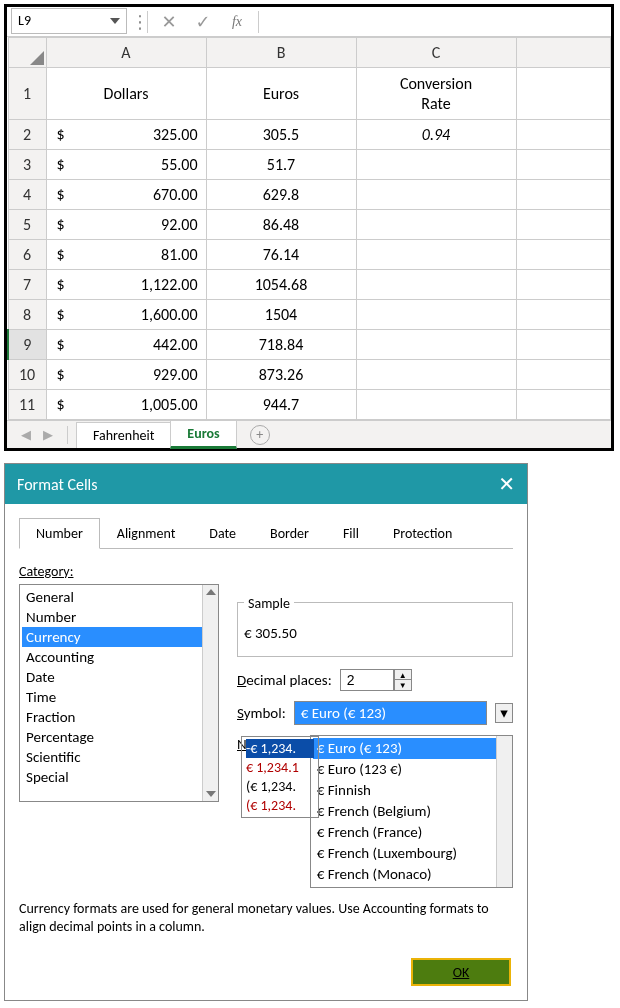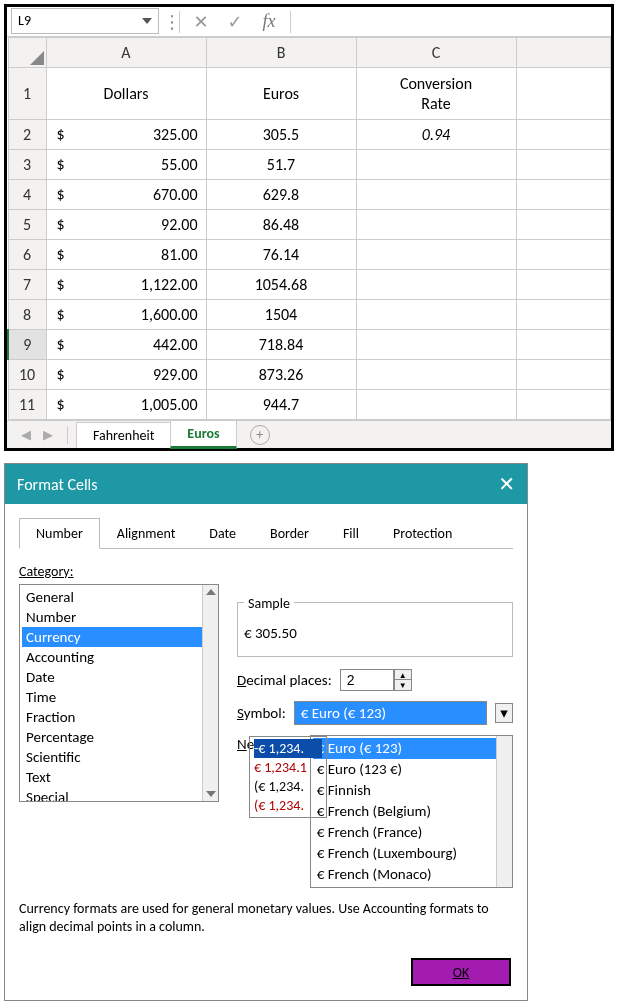--- a/index.html
+++ b/index.html
@@ -20,40 +20,40 @@
     background: #fff;
   }
   .formula-bar {
     display: flex;
     align-items: center;
     height: 30px;
     border-bottom: 1px solid #ccc;
     background: #fff;
   }
   .name-box {
-    width: 148px;
+    width: 116px;
     display: flex;
     align-items: center;
     border: 1px solid #bbb;
     height: 26px;
     margin: 2px 4px 4px 4px;
     padding: 0 6px;
     background: #fff;
   }
   .name-box .nb-text { flex: 1; font-size: 14px; }
   .nb-drop {
     width: 0; height: 0;
     border-left: 5px solid transparent;
     border-right: 5px solid transparent;
     border-top: 6px solid #555;
   }
   .fb-ellipsis { width: 12px; text-align:center; color:#888; font-size:18px; line-height:16px; }
   .fb-divider { width:1px; height:22px; background:#ccc; margin:0 4px; }
   .fb-icon { width:34px; text-align:center; color:#999; font-size:18px; font-style:normal; }
-  .fb-fx { font-style: italic; font-family: "Times New Roman", serif; color:#777; font-size:18px; }
+  .fb-fx { font-style: italic; font-family: "Times New Roman", serif; color:#777; font-size:14px; }
   .fb-input { flex:1; height:26px; }
 
   .grid {
     border-collapse: collapse;
     width: 100%;
     table-layout: fixed;
   }
   .grid th, .grid td {
     border: 1px solid #ccc;
     height: 30px;
@@ -233,21 +233,21 @@
 
   .dlg-buttons { display:flex; justify-content:flex-end; gap:14px; padding:12px 16px 14px; }
   .btn {
     width:100px; height:28px;
     border:1px solid #888;
     background:#e6e6e6;
     text-align:center;
     line-height:26px;
     font-size:14px;
   }
-  .btn.primary { border:2px solid #000000; background:#a21caf;text-decoration:underline; }
+  .btn.primary { border:2px solid #eab308; background:#4d7c0f;text-decoration:underline; }
 </style>
 </head>
 <body>
 
 <div class="sheet-window">
   <div class="formula-bar">
     <div class="name-box">
       <span class="nb-text">L9</span>
       <span class="nb-drop"></span>
     </div>
@@ -390,21 +390,20 @@
         <div class="cat-list" id="cat-list">
           <div class="cat-item">General</div>
             <div class="cat-item">Number</div>
             <div class="cat-item sel">Currency</div>
             <div class="cat-item">Accounting</div>
             <div class="cat-item">Date</div>
             <div class="cat-item">Time</div>
             <div class="cat-item">Fraction</div>
             <div class="cat-item">Percentage</div>
             <div class="cat-item">Scientific</div>
-            <div class="cat-item">Text</div>
             <div class="cat-item">Special</div>
             <div class="cat-scroll"></div>
         </div>
       </div>
 
       <div class="right-pane">
         <div class="sample-box">
           <span class="sample-label">Sample</span>
           <div class="sample-val">€ 305.50</div>
         </div>
@@ -437,21 +436,21 @@
                 <div class="dd-item">€ Finnish</div>
                 <div class="dd-item">€ French (Belgium)</div>
                 <div class="dd-item">€ French (France)</div>
                 <div class="dd-item">€ French (Luxembourg)</div>
                 <div class="dd-item">€ French (Monaco)</div>
                 <div class="dd-scroll"></div>
             </div>
           </div>
         </div>
         <div style="margin-top:-10px">
-          <div class="neg-list" id="neg-list" style="position:relative;top:-152px;left:12px;width:78px">
+          <div class="neg-list" id="neg-list" style="position:relative;top:-152px;left:4px;width:78px">
               <div style="color:#fff;background:#0b4da8">-€ 1,234.</div>
               <div style="color:#b00000">€ 1,234.1</div>
               <div style="">(€ 1,234.</div>
               <div style="color:#b00000">(€ 1,234.</div>
             </div>
         </div>
 
       </div>
     </div>
 

